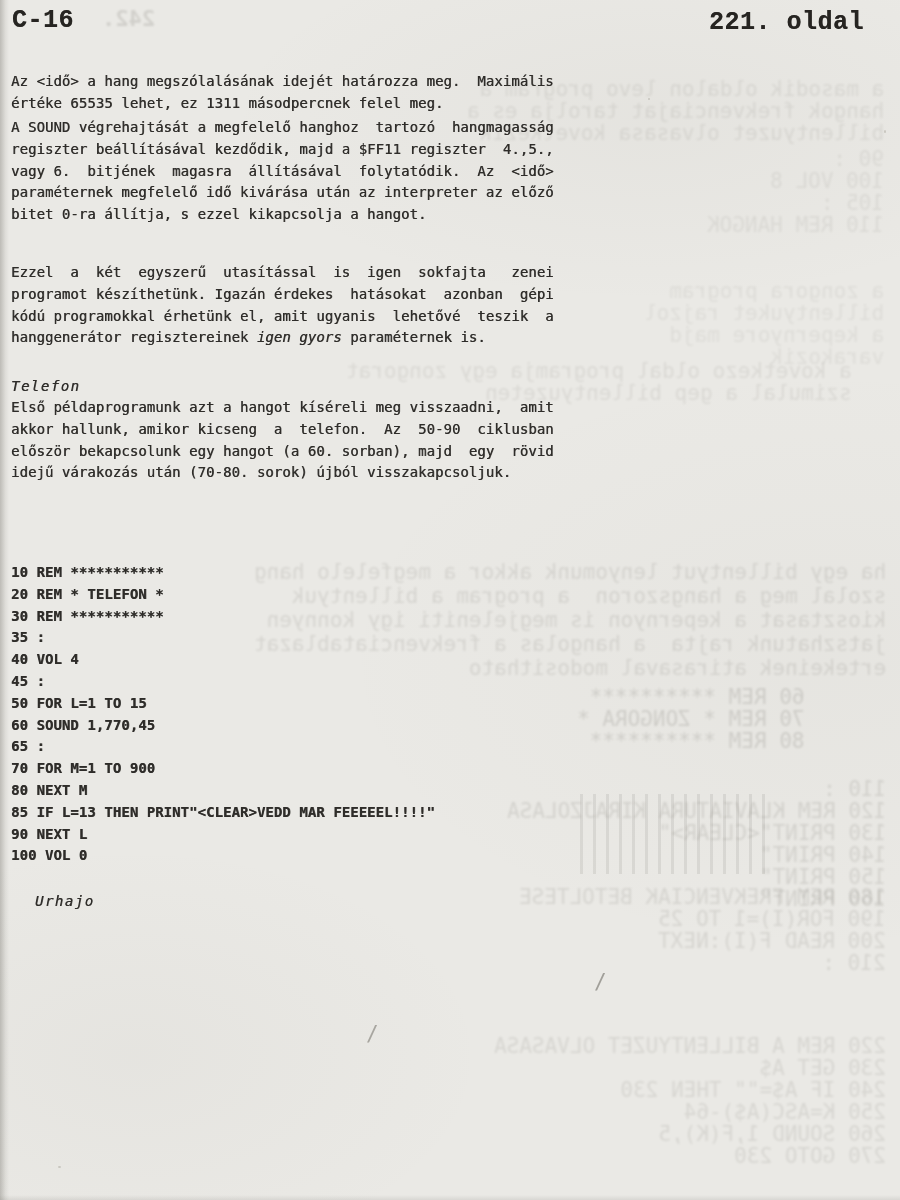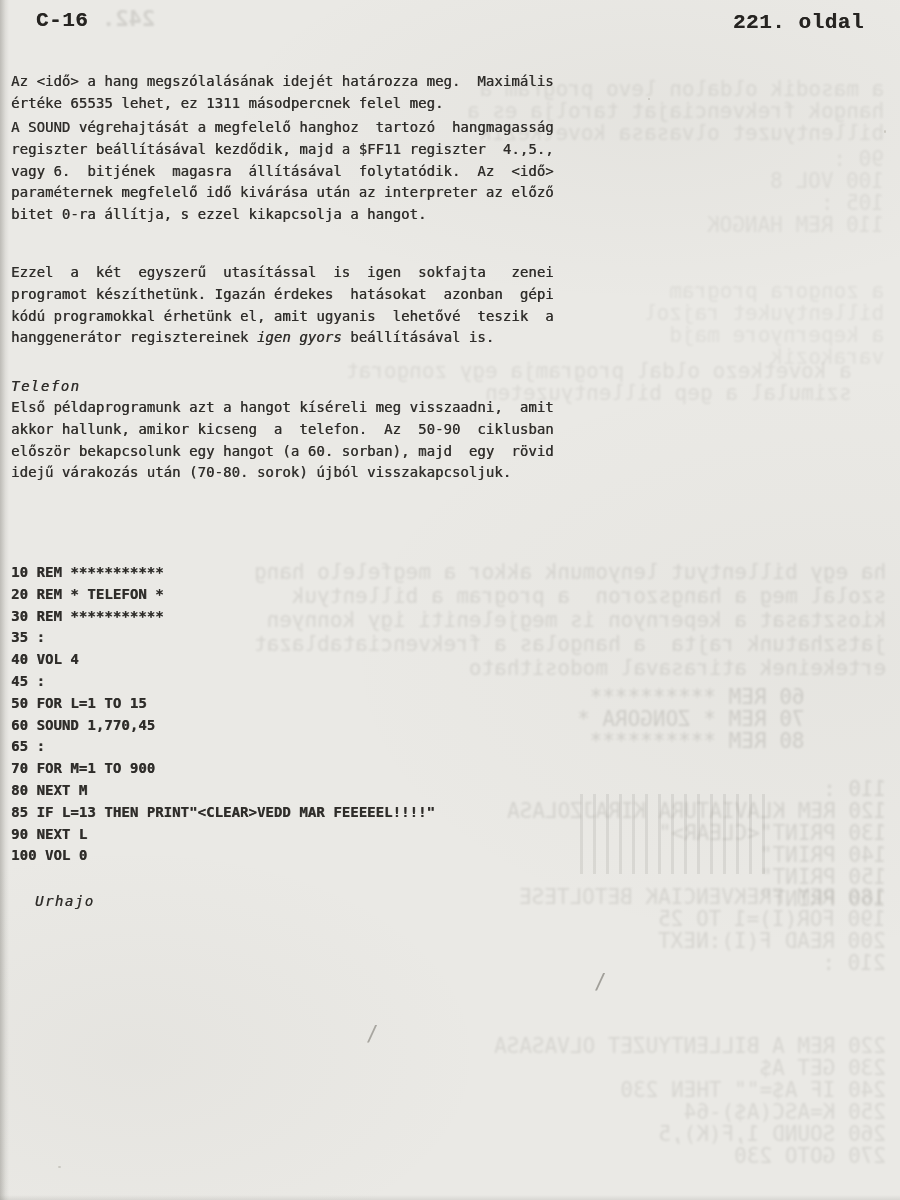--- a/index.html
+++ b/index.html
@@ -25,22 +25,22 @@
     background:linear-gradient(0deg, rgba(116,114,107,0.15), rgba(116,114,107,0));
   }
   .txt {
     position:absolute; white-space:pre;
     font-size:14px; line-height:21.8px; letter-spacing:0.05px;
     color:#2e2c29;
     text-shadow:0.45px 0 rgba(46,44,41,0.75);
   }
   .hdr {
     font-family:"Liberation Mono", monospace;
-    font-size:21px; font-weight:bold; letter-spacing:0.5px;
-    color:#262421; text-shadow:0.3px 0 rgba(38,36,33,0.7);margin-left:24px;
+    font-size:25px; font-weight:bold; letter-spacing:0.5px;
+    color:#262421; text-shadow:0.3px 0 rgba(38,36,33,0.7);
   }
   .heading { font-style:italic; letter-spacing:1.5px; }
   .it { font-style:italic; }
   .ghost {
     position:absolute; white-space:pre;
     font-size:21px; line-height:22px;
     color:#514e46; transform:scaleX(-1); filter:blur(0.8px);
     text-align:left;
   }
   .ghost-hdr {
@@ -115,21 +115,21 @@
   <div class="txt" style="left:11px; top:71px;">Az &lt;idő&gt; a hang megszólalásának idejét határozza meg.  Maximális
 értéke 65535 lehet, ez 1311 másodpercnek felel meg.</div>
   <div class="txt" style="left:11px; top:117px;">A SOUND végrehajtását a megfelelő hanghoz  tartozó  hangmagasság
 regiszter beállításával kezdődik, majd a $FF11 regiszter  4.,5.,
 vagy 6.  bitjének  magasra  állításával  folytatódik.  Az  &lt;idő&gt;
 paraméternek megfelelő idő kivárása után az interpreter az előző
 bitet 0-ra állítja, s ezzel kikapcsolja a hangot.</div>
   <div class="txt" style="left:11px; top:262px;">Ezzel  a  két  egyszerű  utasítással  is  igen  sokfajta   zenei
 programot készíthetünk. Igazán érdekes  hatásokat  azonban  gépi
 kódú programokkal érhetünk el, amit ugyanis  lehetővé  teszik  a</div>
-  <div class="txt" style="left:11px; top:327px;"><span>hanggenerátor regisztereinek </span><span class="it">igen gyors</span><span> beállításával is.</span></div>
+  <div class="txt" style="left:11px; top:327px;"><span>hanggenerátor regisztereinek </span><span class="it">igen gyors</span><span> paraméternek is.</span></div>
 
   <div class="txt heading" style="left:11px; top:376px;">Telefon</div>
   <div class="txt" style="left:11px; top:397px;">Első példaprogramunk azt a hangot kíséreli meg visszaadni,  amit
 akkor hallunk, amikor kicseng  a  telefon.  Az  50-90  ciklusban
 először bekapcsolunk egy hangot (a 60. sorban), majd  egy  rövid
 idejű várakozás után (70-80. sorok) újból visszakapcsoljuk.</div>
   <div class="txt" style="left:11px; top:562px;font-weight:bold;">10 REM ***********
 20 REM * TELEFON *
 30 REM ***********
 35 :

